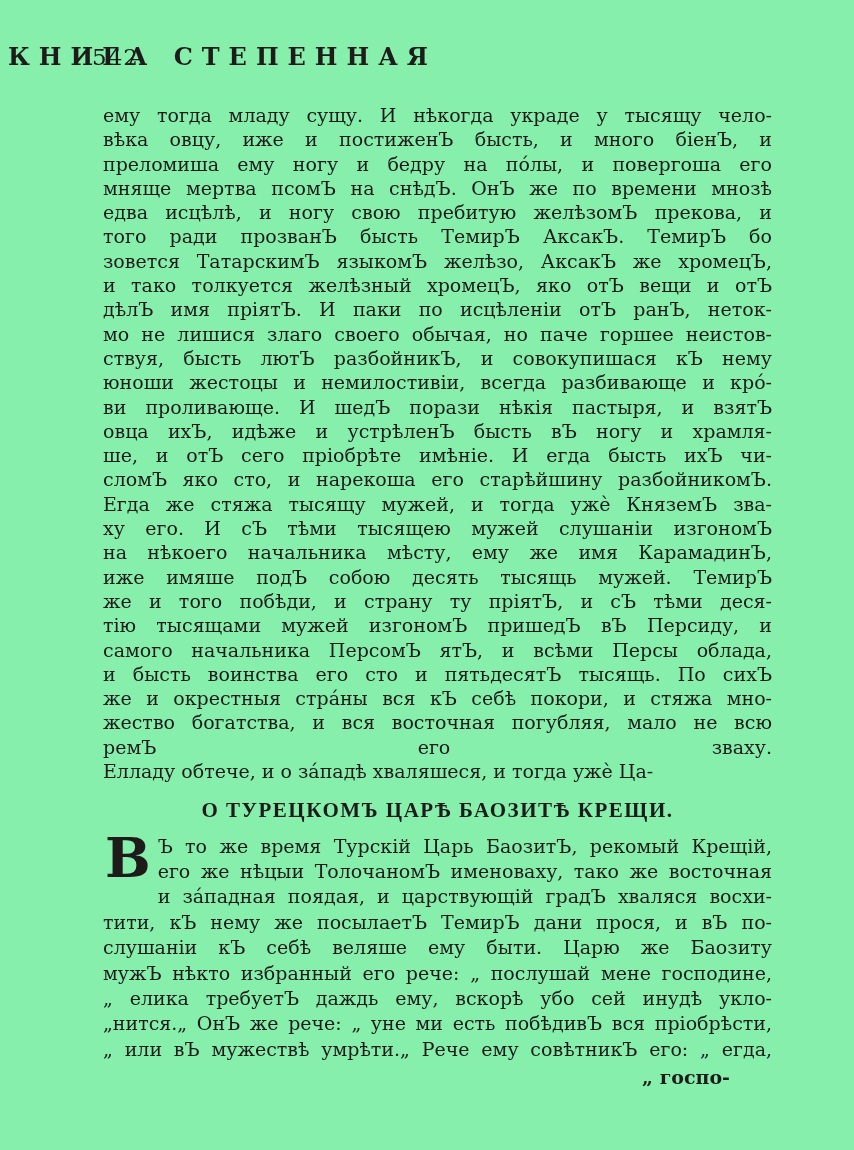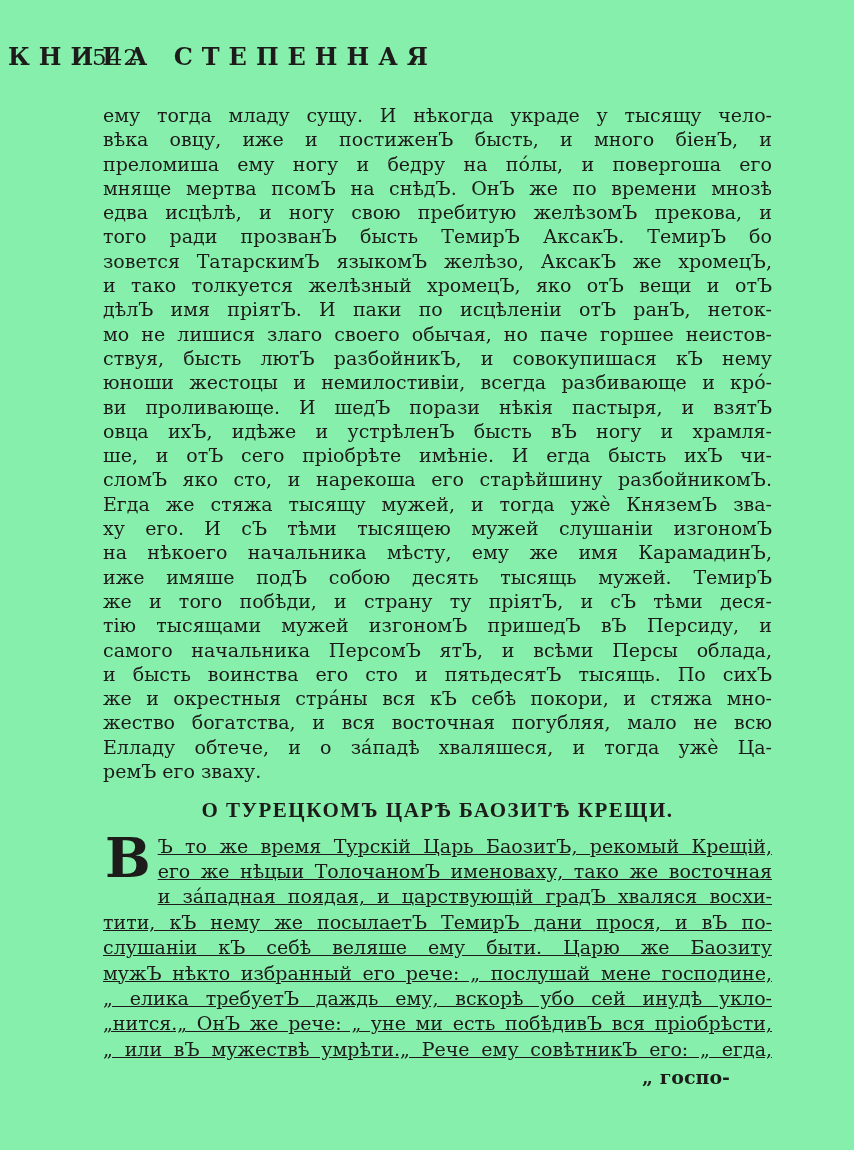--- a/index.html
+++ b/index.html
@@ -38,21 +38,21 @@
   }
   .par1 .line:last-child { text-align-last: left; }
   .section-heading {
     text-align: center;
     font-weight: bold;
     font-size: 21px;
     letter-spacing: 1.5px;
     margin: 15px 0 11px 0;
     font-family: Liberation Serif, serif;
   }
-  .par2 .line { line-height: 25.4px; text-decoration: underline; }
+  .par2 .line { line-height: 25.4px; }
   .dropcap {
     float: left;
     font-size: 54px;
     line-height: 46px;
     height: 50px;
     font-weight: bold;
     margin: 1px 7px 0 2px;
   }
   .catchword {
     text-align: right;
@@ -94,22 +94,22 @@
         <div class="line">Егда же стяжа тысящу мужей, и тогда ужѐ КняземЪ зва-</div>
         <div class="line">ху его. И сЪ тѣми тысящею мужей слушаніи изгономЪ</div>
         <div class="line">на нѣкоего начальника мѣсту, ему же имя КарамадинЪ,</div>
         <div class="line">иже имяше подЪ собою десять тысящь мужей. ТемирЪ</div>
         <div class="line">же и того побѣди, и страну ту пріятЪ, и сЪ тѣми деся-</div>
         <div class="line">тію тысящами мужей изгономЪ пришедЪ вЪ Персиду, и</div>
         <div class="line">самого начальника ПерсомЪ ятЪ, и всѣми Персы облада,</div>
         <div class="line">и бысть воинства его сто и пятьдесятЪ тысящь. По сихЪ</div>
         <div class="line">же и окрестныя стра́ны вся кЪ себѣ покори, и стяжа мно-</div>
         <div class="line">жество богатства, и вся восточная погубляя, мало не всю</div>
+        <div class="line">ремЪ его зваху.</div>
         <div class="line">Елладу обтече, и о за́падѣ хваляшеся, и тогда ужѐ Ца-</div>
-        <div class="line">ремЪ его зваху.</div>
       </div>
 
     <div class="section-heading">О ТУРЕЦКОМЪ ЦАРѢ БАОЗИТѢ КРЕЩИ.</div>
 
     <div class="par2">
       <span class="dropcap">В</span>
       <span><div class="line">Ъ то же время Турскій Царь БаозитЪ, рекомый Крещій,</div><div class="line">его же нѣцыи ТолочаномЪ именоваху, тако же восточная</div><div class="line">и за́падная поядая, и царствующій градЪ хваляся восхи-</div><div class="line">тити, кЪ нему же посылаетЪ ТемирЪ дани прося, и вЪ по-</div><div class="line">слушаніи кЪ себѣ веляше ему быти. Царю же Баозиту</div><div class="line">мужЪ нѣкто избранный его рече: „ послушай мене господине,</div><div class="line">„ елика требуетЪ даждь ему, вскорѣ убо сей инудѣ укло-</div><div class="line">„нится.„ ОнЪ же рече: „ уне ми есть побѣдивЪ вся пріобрѣсти,</div><div class="line">„ или вЪ мужествѣ умрѣти.„ Рече ему совѣтникЪ его: „ егда,</div></span>
     </div>
 
     <div class="catchword">„ госпо-</div>

